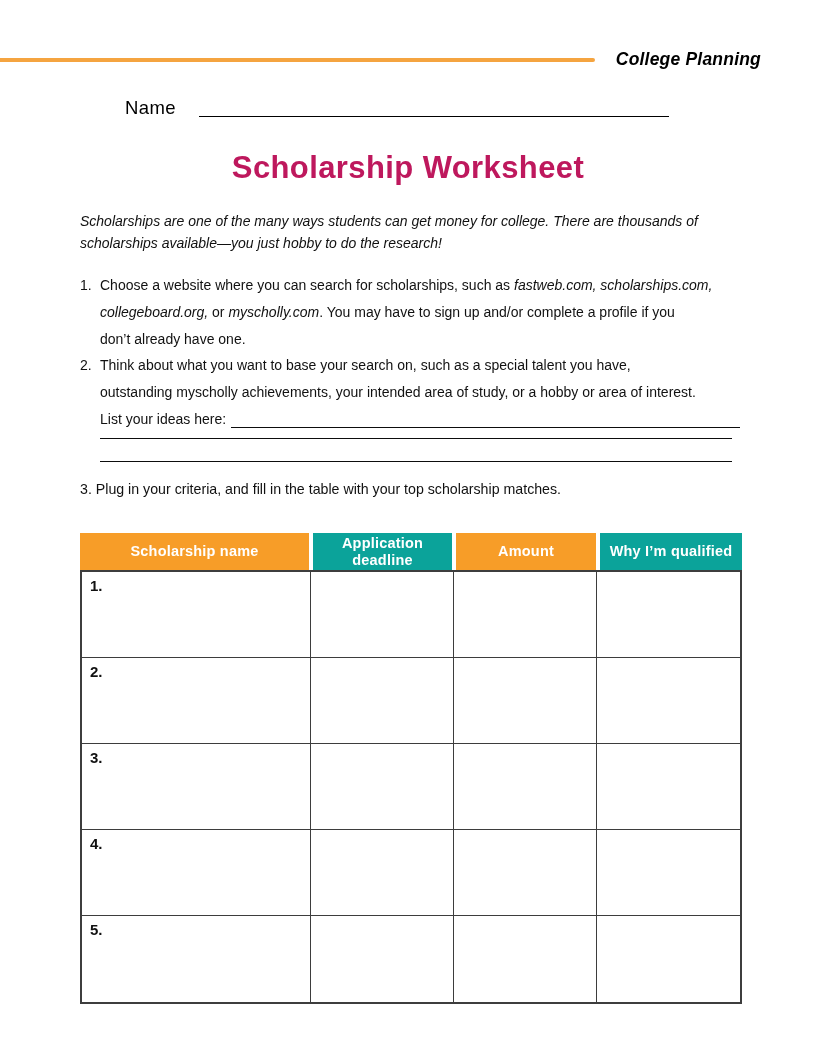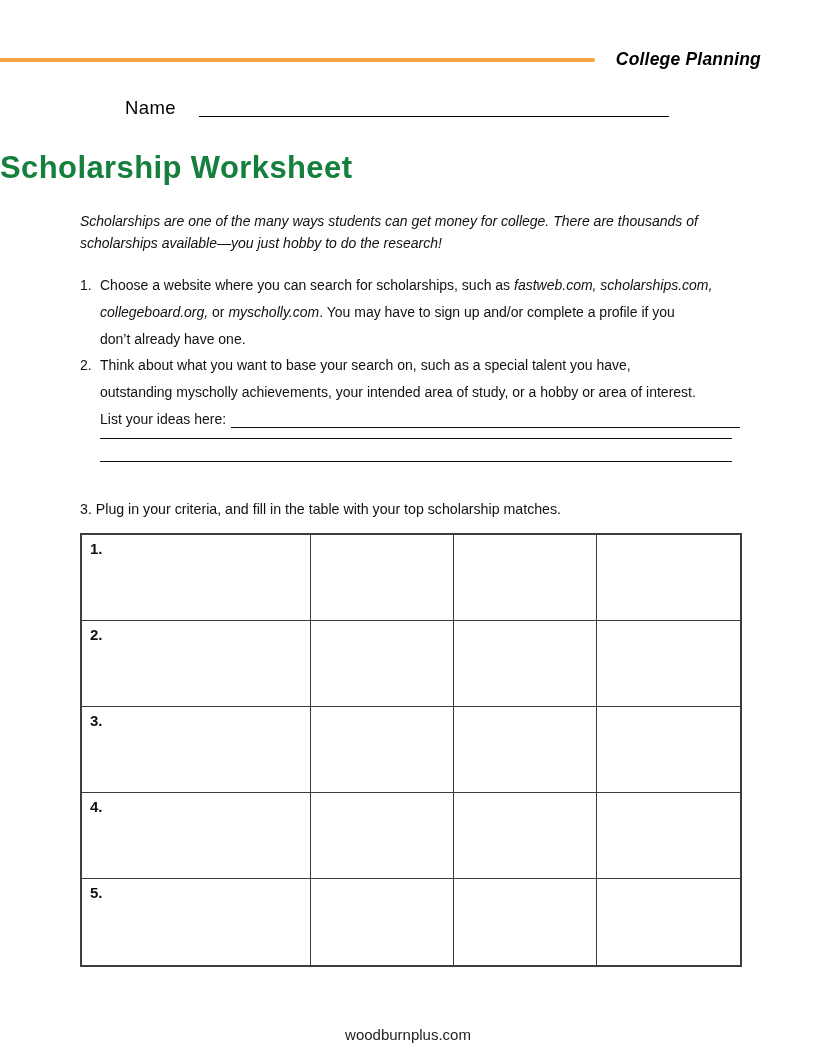--- a/index.html
+++ b/index.html
@@ -15,43 +15,43 @@
     background: #F5A440; border-radius: 0 3px 3px 0; }
   .brand { position: absolute; top: 33px; right: 55px; font-size: 17.5px;
     font-weight: bold; font-style: italic; color: #000; letter-spacing: 0.2px; }
 
   
   .name-label { position: absolute; left: 125px; top: 81px; font-size: 18.5px; color: #000; letter-spacing: 0.4px; }
   .name-line { position: absolute; left: 199px; top: 86px; width: 470px; height: 15px;
     border-bottom: 1.6px solid #000; }
 
   
-  .title { position: absolute; left: 0; top: 134px; width: 816px; text-align: left;
-    font-size: 31px; font-weight: bold; color: #15803d; letter-spacing: 0.4px; }
+  .title { position: absolute; left: 0; top: 134px; width: 816px; text-align: center;
+    font-size: 31px; font-weight: bold; color: #be185d; letter-spacing: 0.4px; }
 
   
   .intro { position: absolute; left: 80px; top: 194px; width: 660px;
     font-style: italic; font-size: 14px; line-height: 22px; color: #111; }
 
   
   .list-item { position: absolute; left: 80px; width: 660px; display: flex; }
   .item-1 { top: 256px; }
   .item-2 { top: 336px; }
   .num { width: 20px; flex: 0 0 20px; font-size: 14px; line-height: 27px; color: #111; }
   .item-text { flex: 1; font-size: 14px; line-height: 27px; color: #111; width: 632px; }
   .item-text .line { white-space: nowrap; }
   .ideas-row { display: flex; align-items: center; height: 27px; }
   .ideas-row .lbl { white-space: nowrap; }
   .fill { flex: 1; border-bottom: 1.5px solid #0d0d0d; margin: 0 0 4px 5px; height: 20px; }
 
   .write-line { position: absolute; left: 100px; width: 632px; height: 15px; border-bottom: 1.5px solid #0d0d0d; }
   .write-line-1 { top: 408px; }
   .write-line-2 { top: 431px; }
 
-  .item-3 { position: absolute; left: 80px; top: 485px; font-size: 14.2px; color: #111; }
+  .item-3 { position: absolute; left: 80px; top: 465px; font-size: 14.2px; color: #111; }
 
   
   .tbl { position: absolute; left: 80px; top: 517px; width: 662px; }
   .tbl-head { display: grid; grid-template-columns: 229px 139px 140px 142px; column-gap: 4px; }
   .th { height: 37px; display: flex; align-items: center; justify-content: center;
     text-align: center; color: #ffffff; font-weight: bold; font-size: 14.5px;
     line-height: 1.12; padding: 0 6px; letter-spacing: 0.2px; }
   .th-orange { background: #F79D28; }
   .th-teal   { background: #0BA39A; }
   .tbl-body { width: 662px; border: 2px solid #3d3d3d; display: grid;
@@ -103,20 +103,26 @@
       </div>
     </div>
   </div>
 
   <div class="write-line write-line-1"></div>
   <div class="write-line write-line-2"></div>
 
   <div class="item-3">3. Plug in your criteria, and fill in the table with your top scholarship matches.</div>
 
   <div class="tbl">
+    <div class="tbl-head">
+      <div class="th th-orange">Scholarship name</div>
+      <div class="th th-teal">Application deadline</div>
+      <div class="th th-orange">Amount</div>
+      <div class="th th-teal">Why I’m qualified</div>
+    </div>
     <div class="tbl-body">
       <div class="td"><span class="rownum">1.</span></div>
       <div class="td"></div>
       <div class="td"></div>
       <div class="td last-col"></div>
 
       <div class="td"><span class="rownum">2.</span></div>
       <div class="td"></div>
       <div class="td"></div>
       <div class="td last-col"></div>
@@ -131,15 +137,14 @@
       <div class="td"></div>
       <div class="td last-col"></div>
 
       <div class="td row-last-cell" style="border-bottom:none"><span class="rownum">5.</span></div>
       <div class="td" style="border-bottom:none"></div>
       <div class="td" style="border-bottom:none"></div>
       <div class="td last-col" style="border-bottom:none"></div>
     </div>
   </div>
 
-  <div class="footer">woodburnplus.com</div>
 
 </div>
 
 </body></html>

